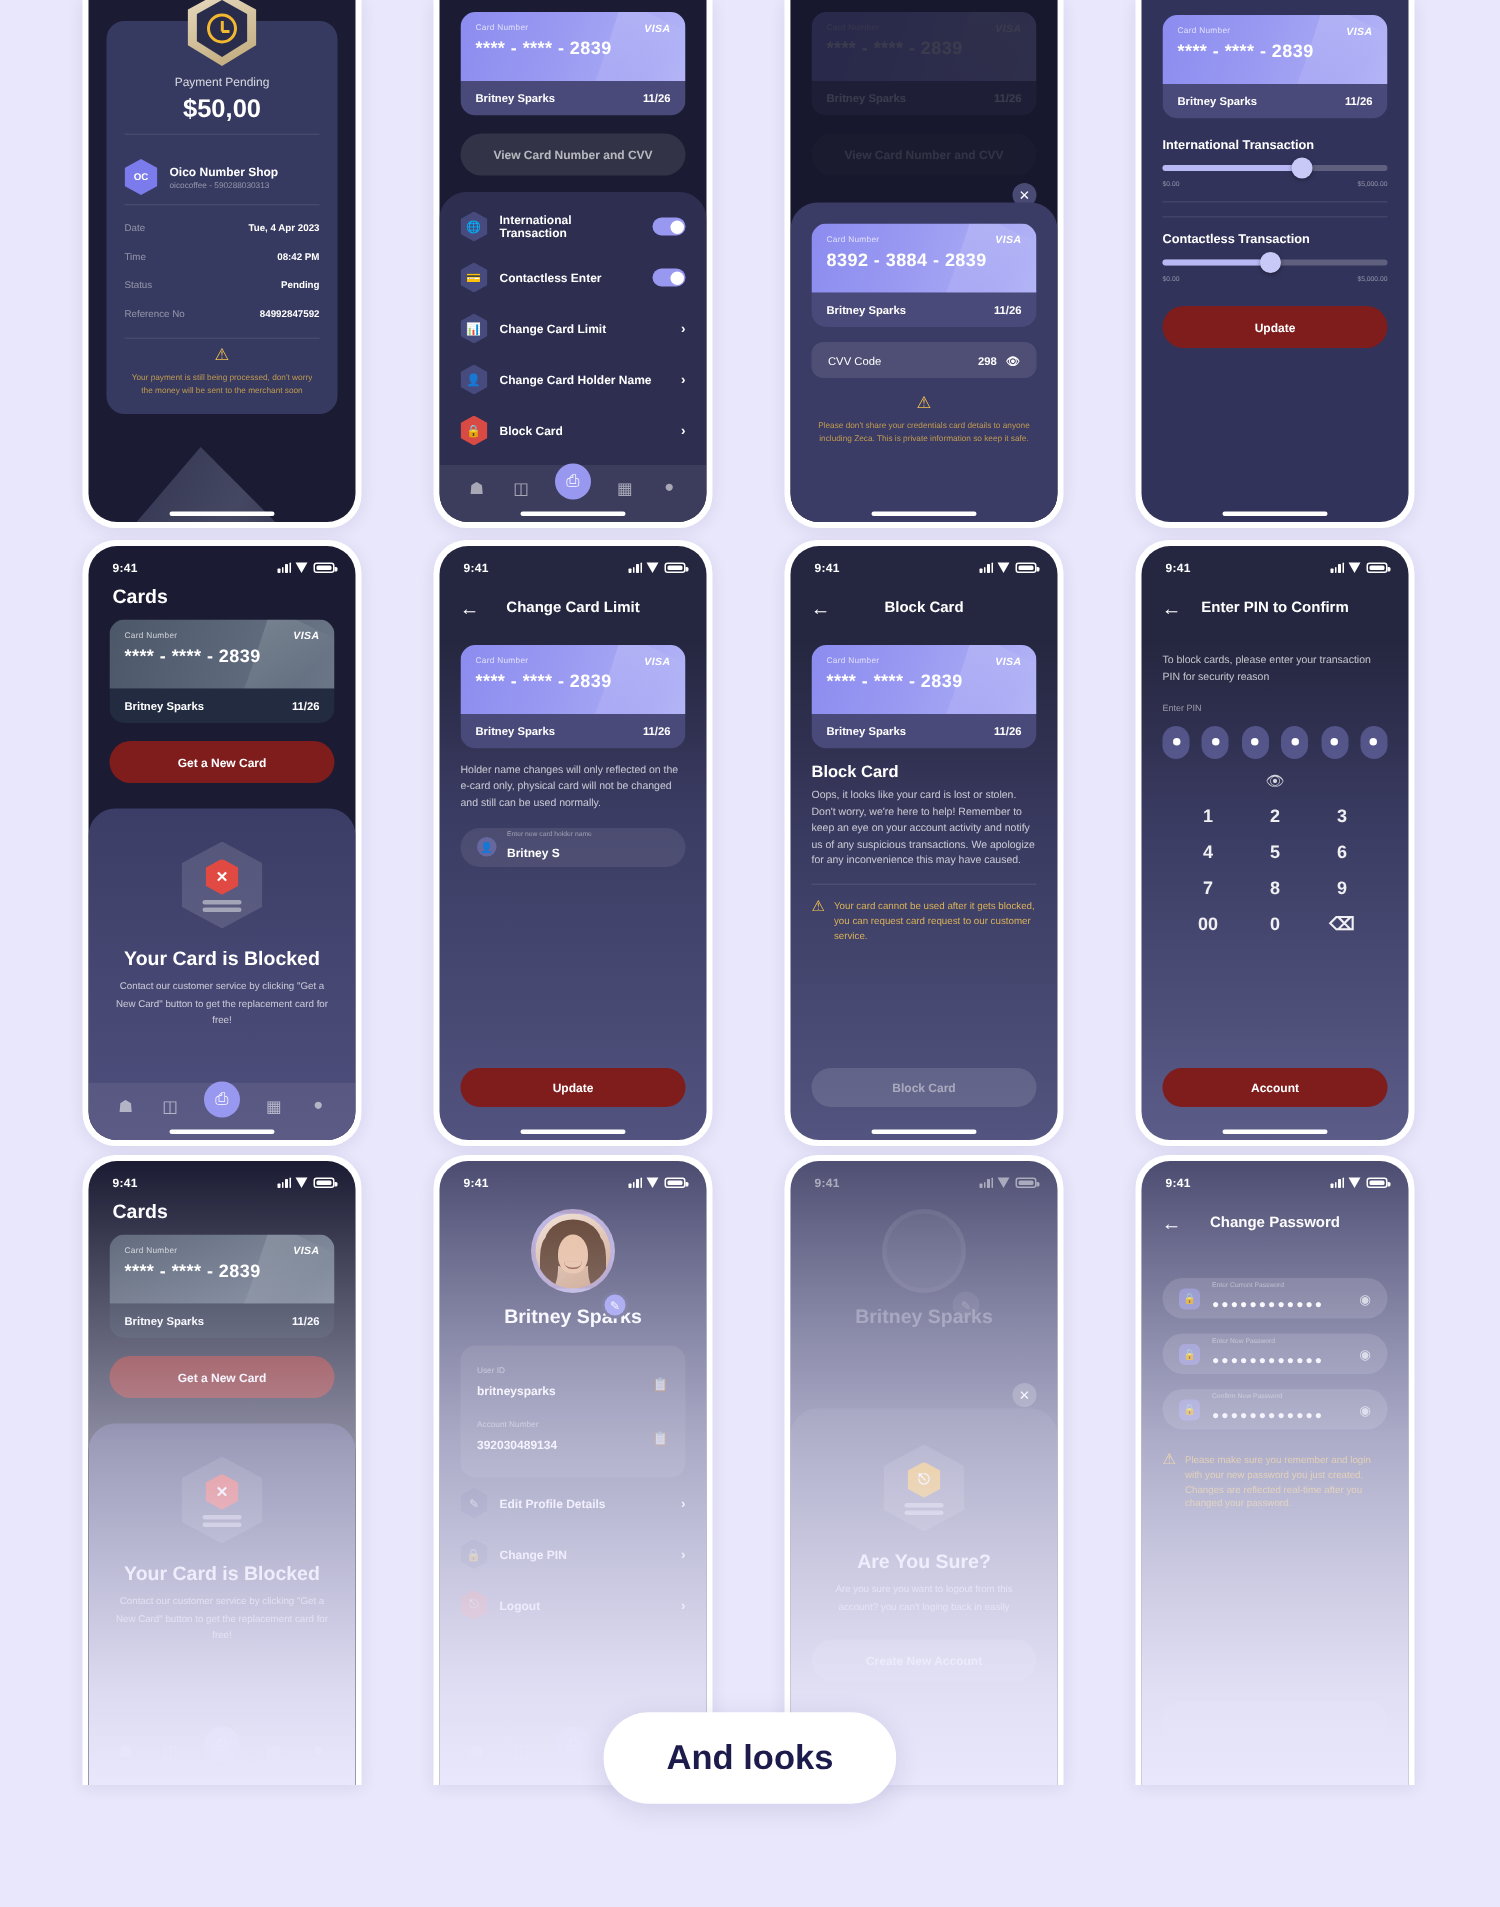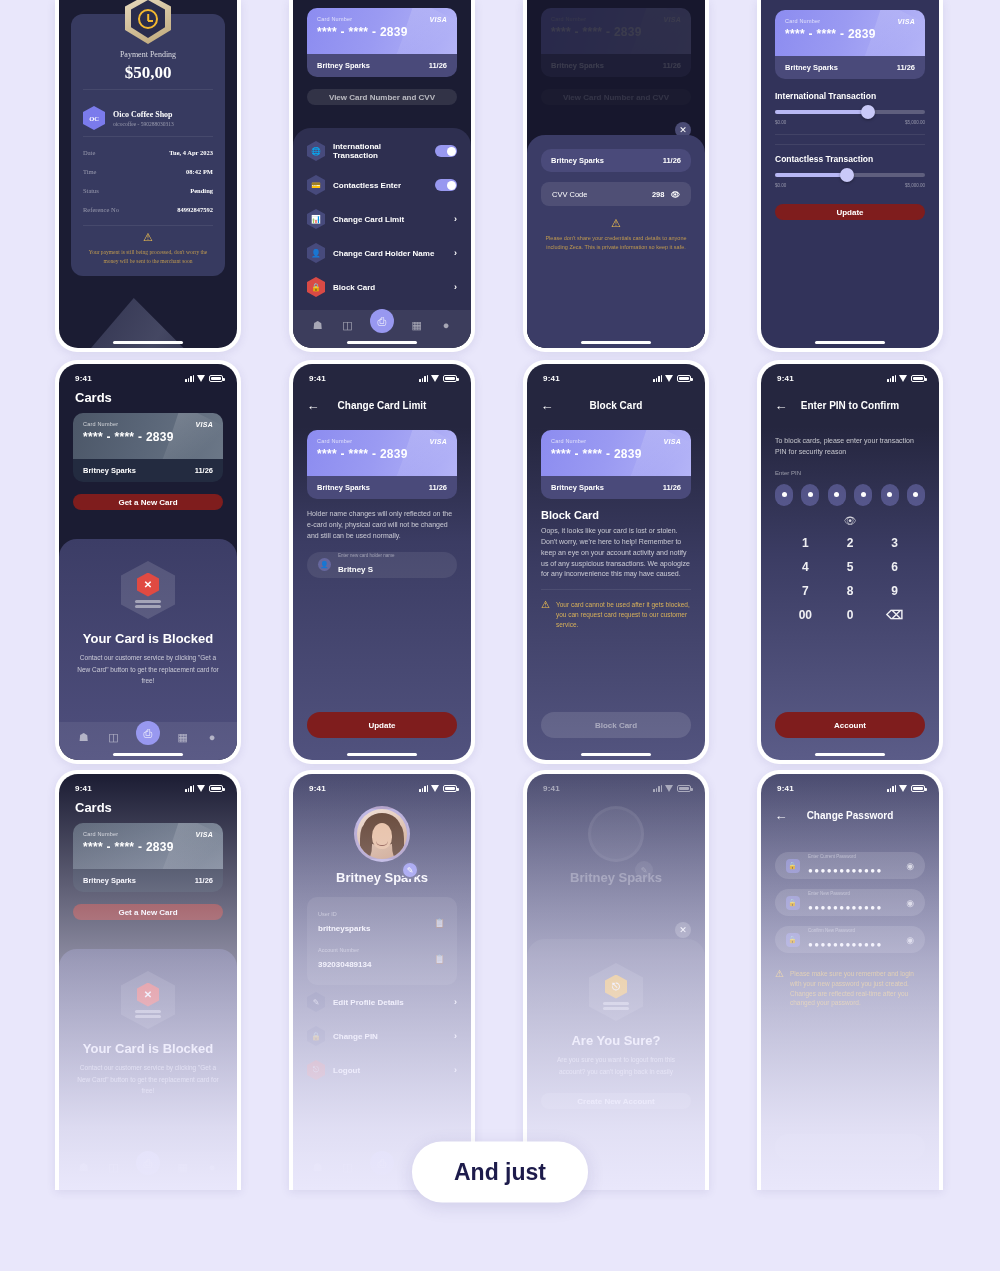--- a/index.html
+++ b/index.html
@@ -85,21 +85,21 @@
   }
   .card-label { font-size:5.5px; color:rgba(255,255,255,.72); letter-spacing:.2px; }
   .card-num { font-size:12px; font-weight:bold; letter-spacing:.3px; margin-top:3px; position:relative; z-index:2;}
   .card-visa { position:absolute; right:10px; top:8px; font-size:7px; font-weight:bold; font-style:italic; letter-spacing:.3px; z-index:3;}
   .card-bot { background:#4a4a7a; display:flex; justify-content:space-between; align-items:center; padding:7px 10px; font-size:7.5px; font-weight:bold; }
   .card.dark .card-top { background: linear-gradient(105deg,#4c5768 0%,#596577 45%,#6b7787 100%); }
   .card.dark .card-bot { background:#232b40; }
 
   
   .btn {
-    margin: 12px 14px 0; height: 16px; border-radius: 14px;
+    margin: 12px 14px 0; height: 28px; border-radius: 14px;
     display:flex; align-items:center; justify-content:center;
     font-size:8px; font-weight:bold; color:#fff; border:none;
   }
   .btn.primary { background:#7f1d1d; }
   .btn.ghost { background:rgba(255,255,255,.10); color:rgba(255,255,255,.65); }
   .btn.disabled { background:rgba(255,255,255,.12); color:rgba(255,255,255,.45); }
 
   
   .sheet { position:absolute; left:0; right:0; bottom:0; background:#2e2f50; border-radius:18px 18px 0 0; }
   .row { display:flex; align-items:center; gap:8px; padding:7px 14px; }
@@ -136,21 +136,21 @@
   
   .slider-block { padding:0 14px; margin-top:12px; }
   .sl-title { font-size:8.5px; font-weight:bold; }
   .sl-track { position:relative; height:4px; border-radius:2px; background:rgba(255,255,255,.22); margin:9px 0 0; }
   .sl-fill { position:absolute; left:0; top:0; bottom:0; border-radius:2px; background:#b8b8f5; }
   .sl-knob { position:absolute; top:50%; width:14px; height:14px; border-radius:50%;
     background:#c9c9f8; transform:translate(-50%,-50%); box-shadow:0 1px 3px rgba(0,0,0,.35); }
   .sl-minmax { display:flex; justify-content:space-between; font-size:4.5px; color:rgba(255,255,255,.45); margin-top:6px; }
 
   
-  .receipt { margin:0 12px; background:#373a60; border-radius:12px; padding-bottom:10px;font-family:Liberation Serif, serif; }
+  .receipt { margin:0 12px; background:#373a60; border-radius:12px; padding-bottom:10px; }
   .badge-hex { width:46px; height:50px; margin:0 auto; position:relative; top:-20px;
     background:linear-gradient(160deg,#e9dcc2,#bfa879); clip-path:polygon(50% 0,100% 25%,100% 72%,50% 100%,0 72%,0 25%);
     display:flex; align-items:center; justify-content:center; }
   .badge-hex .inner { width:34px;height:38px;background:#2a2c4c;
     clip-path:polygon(50% 0,100% 25%,100% 72%,50% 100%,0 72%,0 25%);
     display:flex;align-items:center;justify-content:center;}
   .clock { width:20px;height:20px;border:2px solid #f2b830;border-radius:50%;position:relative;}
   .clock::before{content:"";position:absolute;left:50%;top:3px;width:1.6px;height:7px;background:#f2b830;transform:translateX(-50%);}
   .clock::after{content:"";position:absolute;left:50%;top:9px;width:5px;height:1.6px;background:#f2b830;}
   .r-status { text-align:center; font-size:8px; color:rgba(255,255,255,.8); margin-top:-14px; }
@@ -252,21 +252,21 @@
           <div class="inner">
                 <div class="clock"></div>
               </div>
         </div>
         <div class="r-status">Payment Pending</div>
         <div class="r-amount">$50,00</div>
         <div class="r-hr"></div>
         <div class="r-merch">
           <div class="r-logo">OC</div>
           <div>
-            <div class="r-mname">Oico Coffee Shop</div>
+            <div class="r-mname">Oico Number Shop</div>
             <div class="r-msub">oicocoffee - 590288030313</div>
           </div>
         </div>
         <div class="r-hr"></div>
         <div class="r-line">
           <span class="r-k">Date</span>
           <span class="r-v">Tue, 4 Apr 2023</span>
         </div>
         <div class="r-line">
           <span class="r-k">Time</span>
@@ -364,20 +364,25 @@
           <span>11/26</span>
         </div>
       </div>
       <div class="btn ghost" style="opacity:.4">View Card Number and CVV</div>
 
       <div class="dim"></div>
       <div class="close-btn" style="top:122px">✕</div>
 
       <div class="cvv-sheet">
         <div class="card">
+          <div class="card-top">
+            <div class="card-visa">VISA</div>
+            <div class="card-label">Card Number</div>
+            <div class="card-num">8392 - 3884 - 2839</div>
+          </div>
           <div class="card-bot">
             <span>Britney Sparks</span>
             <span>11/26</span>
           </div>
         </div>
         <div class="cvv-row">
           <span>CVV Code</span>
           <span class="cvv-val">
             <span>298</span>
             <span>👁</span>
@@ -858,13 +863,13 @@
         <span>Please make sure you remember and login with your new password you just created. Changes are reflected real-time after you changed your password.</span>
       </div>
       <div class="btn" style="background:rgba(255,255,255,.18);position:absolute;left:0;right:0;bottom:30px;margin:0 14px;height:26px"></div>
       <div class="fade-white"></div>
     </div>
   </div>
   </div>
 
 </div>
 
-<div class="and-more">And just</div>
+<div class="and-more">And looks</div>
 
 </body></html>

